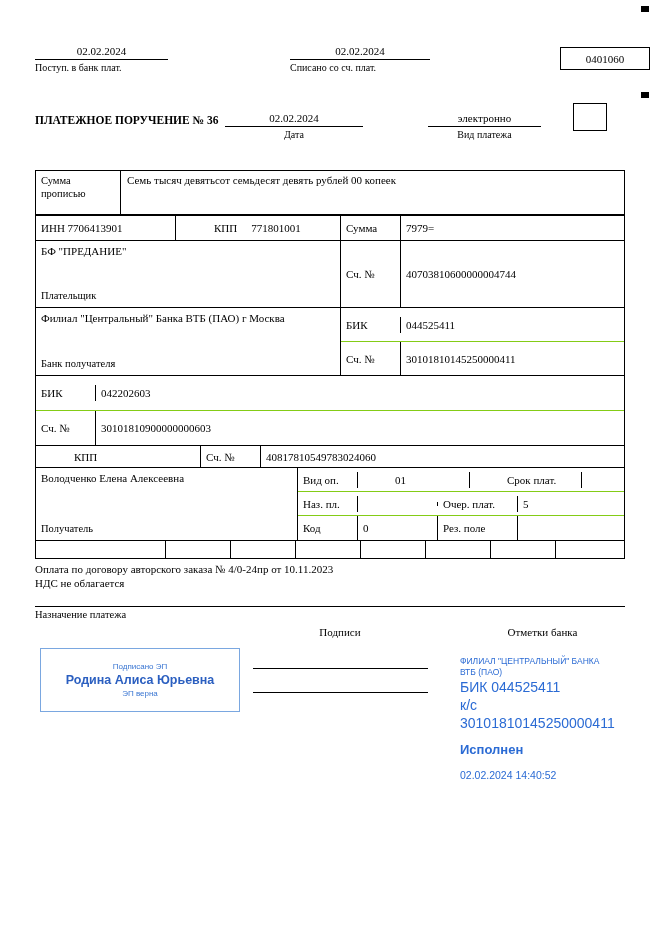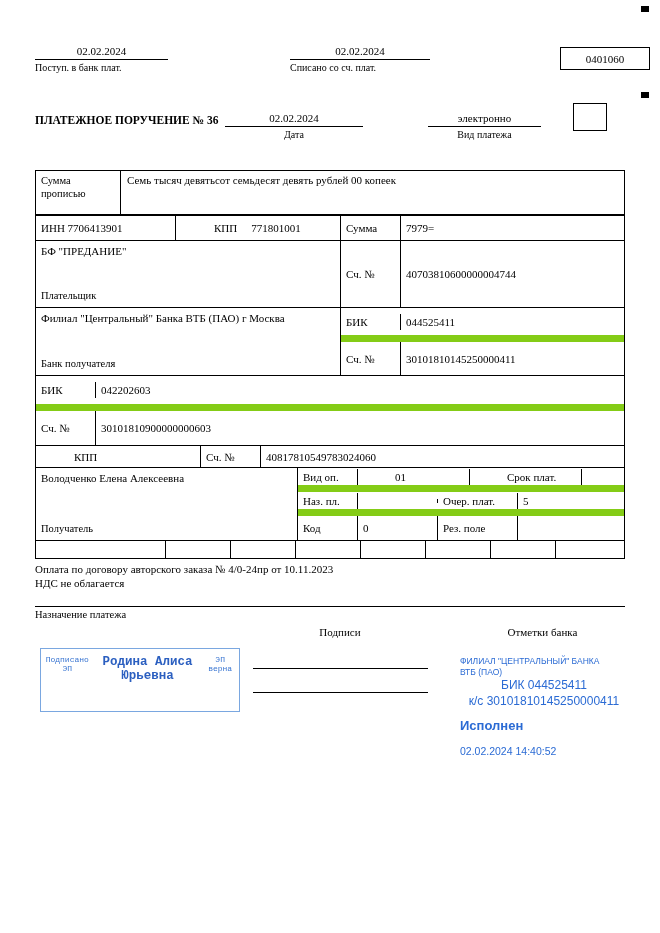--- a/index.html
+++ b/index.html
@@ -24,46 +24,46 @@
   .amountbox { border:1px solid #000; display:flex; }
   .amountbox .awl { width:85px; border-right:1px solid #000; padding:3px 5px; font-size:10.5px; line-height:1.25; }
   .amountbox .awv { flex:1; padding:3px 6px; }
 
   
   .table { border:1px solid #000; }
   .trow { display:flex; border-bottom:1px solid #000; }
   .trow:last-child { border-bottom:none; }
   .cell { padding:2px 5px; overflow:hidden; }
   .br { border-right:1px solid #000; }
-  .bb { border-bottom:7px solid #84cc16;align-items:center; }
+  .bb { border-bottom:1px solid #84cc16;align-items:center; }
   .vc { display:flex; align-items:center; }
   .w140{width:140px;} .w165{width:165px;} .w60{width:60px;} .w80{width:80px;} .w305{width:305px;} .fx{flex:1;}
   .col { display:flex; flex-direction:column; }
   .subrow { display:flex; }
   .colsb { display:flex; flex-direction:column; justify-content:space-between; padding:4px 5px; line-height:1.2; }
   .seclbl { font-size:10.5px; }
   .bankname-long { font-size:10.5px; white-space:nowrap; }
   .kpplbl { padding-left:33px; }
   .kppval { margin-left:14px; }
   .taxcell { height:100%; }
 
   .hline { position:absolute; border-top:1px solid #000; }
 
   
   .sig-stamp {
     border:1px solid #7aa7e0; text-align:center;
-    display:flex; flex-direction:row; justify-content:space-between;
-    padding:6px 4px; font-family:Liberation Mono, monospace;
+    display:flex; flex-direction:column; justify-content:space-between;
+    padding:13px 4px; font-family:Liberation Sans, sans-serif;
   }
   .sig-small { font-size:8px; color:#3a76d2; }
   .sig-name  { font-size:12.5px; font-weight:bold; color:#2b5fc0; }
 
   
   .bank-stamp { color:#2b6bd4; font-family:"Liberation Sans", sans-serif; font-size:8.5px; line-height:1.3; }
-  .bank-stamp .bs-sm { font-size:12px;text-align:center; }
+  .bank-stamp .bs-sm { font-size:14px; }
   .bank-stamp .status { font-size:13px; font-weight:bold; margin-top:9px; }
   .bank-stamp .dt { font-size:10.5px; margin-top:10px; }
 
   .footlbl { font-size:11px; }
 </style>
 </head>
 <body>
 
 <div class="page">
 

